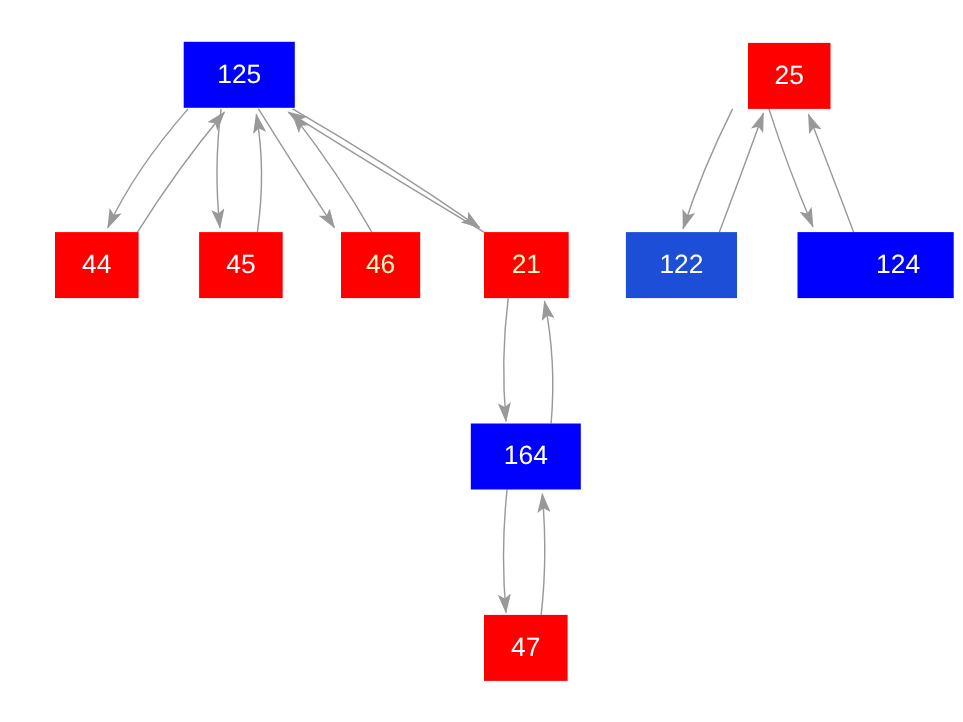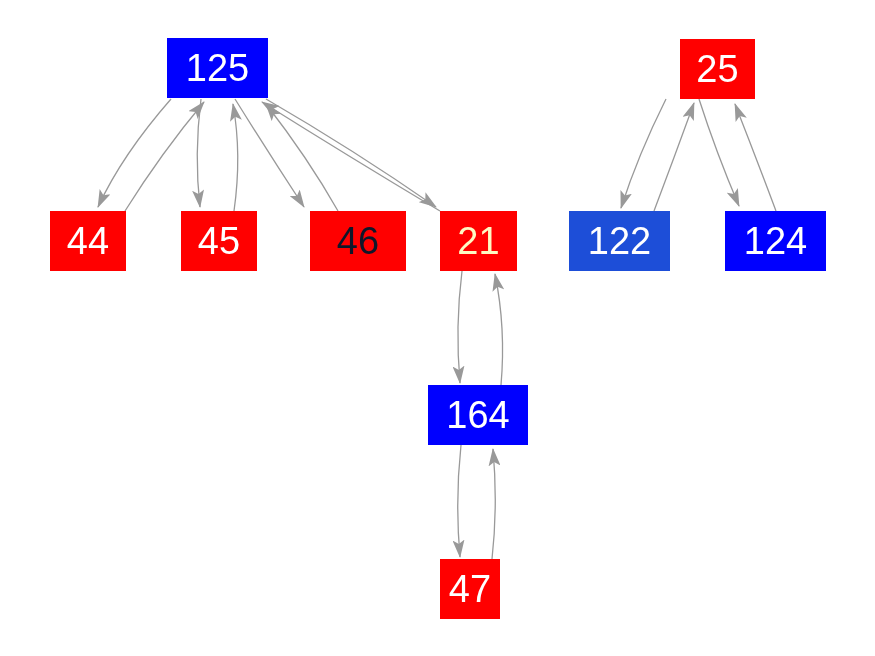--- a/index.html
+++ b/index.html
@@ -25,21 +25,21 @@
   }
   svg.edge-layer path.edge {
     fill: none;
     stroke-width: 1.3px;
   }
   .node {
     position: absolute;
     display: flex;
     align-items: center;
     justify-content: center;
-    font-size: 38px;
+    font-size: 24px;
     line-height: 1;
     cursor: default;
     user-select: none;
   }
 </style>
 </head>
 <body>
 
 <div class="canvas">
   <svg class="edge-layer" xmlns="http://www.w3.org/2000/svg" viewBox="0 0 875 656">
@@ -70,35 +70,35 @@
   <div id="node-layer">
       <div class="node" style="left: 167px; top: 38px; width: 101px; height: 60px; background: rgb(0, 0, 255); color: rgb(255, 255, 255);">
         <span>125</span>
       </div>
       <div class="node" style="left: 50px; top: 211px; width: 76px; height: 60px; background: rgb(255, 0, 0); color: rgb(255, 255, 255); justify-content: center;">
         <span>44</span>
       </div>
       <div class="node" style="left: 181px; top: 211px; width: 76px; height: 60px; background: rgb(255, 0, 0); color: rgb(255, 255, 255);">
         <span>45</span>
       </div>
-      <div class="node" style="left: 310px; top: 211px; width: 96px; height: 60px; background: rgb(255, 0, 0); color: #0f172a;">
+      <div class="node" style="left: 310px; top: 211px; width: 72px; height: 60px; background: rgb(255, 0, 0); color: #fef9c3;">
         <span>46</span>
       </div>
       <div class="node" style="left: 440px; top: 211px; width: 77px; height: 60px; background: rgb(255, 0, 0); color: #fef9c3;">
         <span>21</span>
       </div>
       <div class="node" style="left: 428px; top: 385px; width: 100px; height: 60px; background: rgb(0, 0, 255); color: rgb(255, 255, 255);">
         <span>164</span>
       </div>
-      <div class="node" style="left: 440px; top: 559px; width: 60px; height: 60px; background: rgb(255, 0, 0); color: rgb(255, 255, 255);">
+      <div class="node" style="left: 440px; top: 559px; width: 76px; height: 60px; background: rgb(255, 0, 0); color: rgb(255, 255, 255);">
         <span>47</span>
       </div>
       <div class="node" style="left: 660px; top: 39px; width: 75px; height: 60px; background: rgb(255, 0, 0); color: rgb(255, 255, 255); margin-left: 20px;">
         <span>25</span>
       </div>
       <div class="node" style="left: 569px; top: 211px; width: 101px; height: 60px; background: #1d4ed8; color: rgb(255, 255, 255);">
         <span>122</span>
       </div>
-      <div class="node" style="left: 725px; top: 211px; width: 101px; height: 60px; background: rgb(0, 0, 255); color: rgb(255, 255, 255);">
+      <div class="node" style="left: 725px; top: 211px; width: 101px; height: 60px; background: rgb(0, 0, 255); color: rgb(255, 255, 255); padding-left: 41px;">
         <span>124</span>
       </div>
     </div>
 </div>
 
 </body></html>

